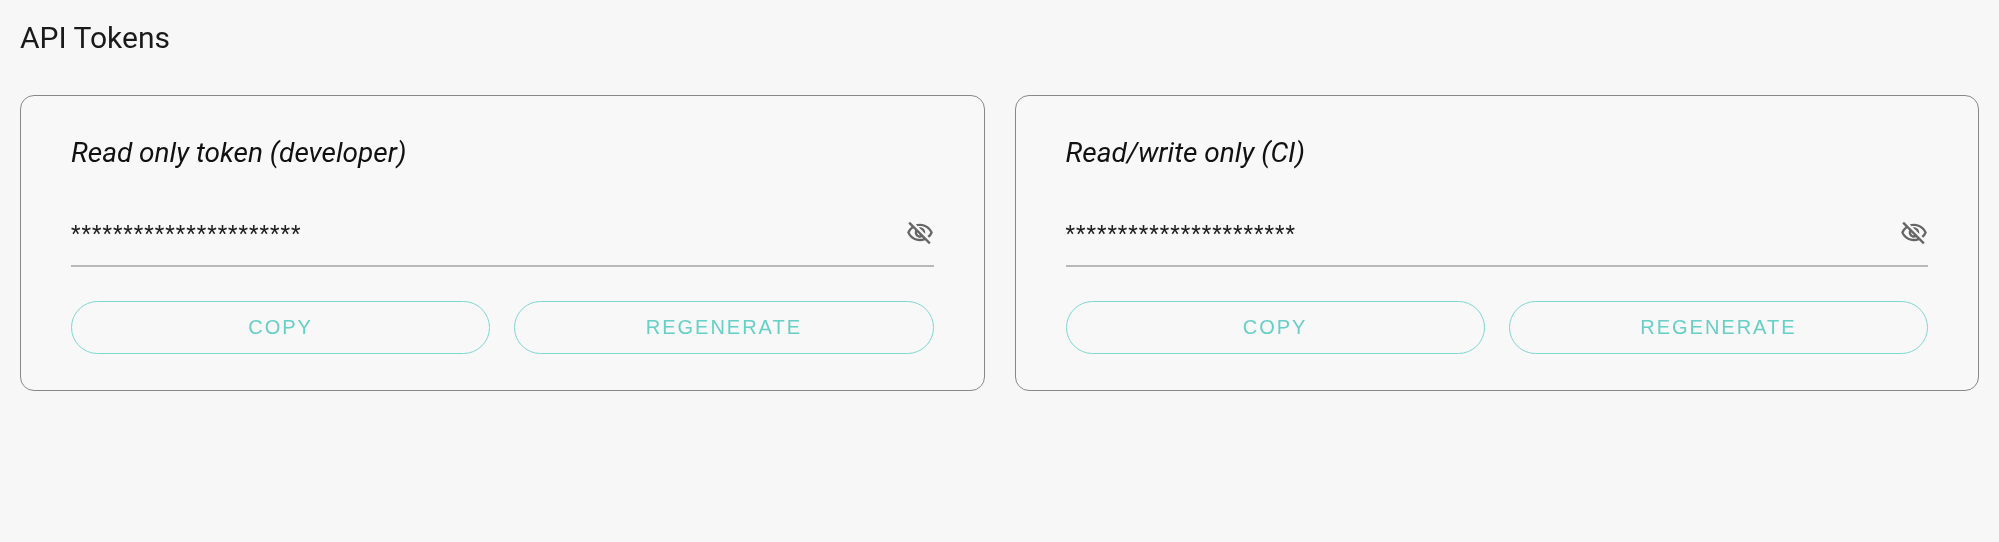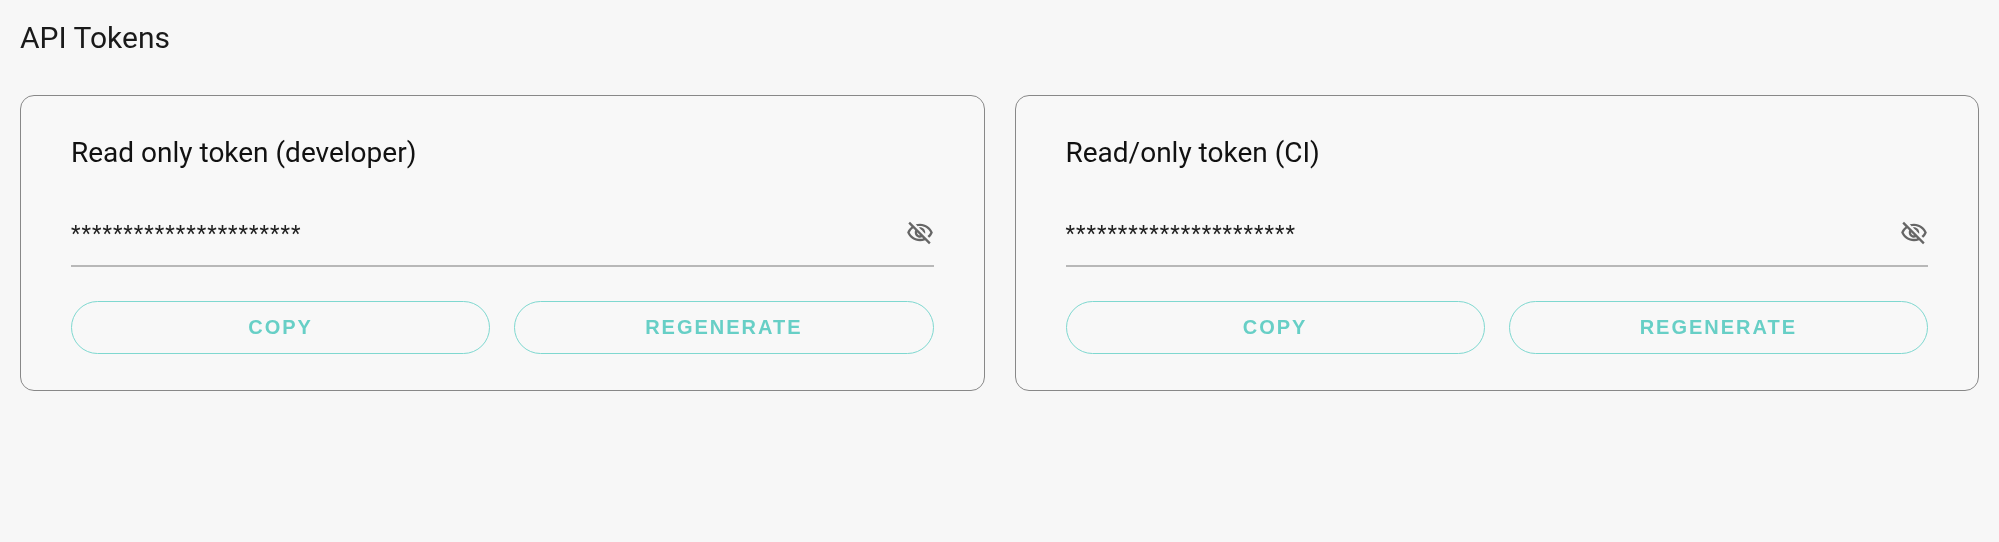--- a/index.html
+++ b/index.html
@@ -28,20 +28,21 @@
       border: 1px solid #888;
       border-radius: 14px;
       padding: 40px 50px 36px 50px;
       background: #f8f8f8;
     }
     .card-title {
       font-size: 28px;
       font-weight: 400;
       color: #111;
       margin-bottom: 50px;
+      font-style: italic;
     }
     .token-field {
       display: flex;
       align-items: center;
       justify-content: space-between;
       border-bottom: 2px solid #b8b8b8;
       padding-bottom: 18px;
       margin-bottom: 34px;
     }
     .token-value {
@@ -67,21 +68,21 @@
       flex: 1;
       border: 1.5px solid #7fd8d0;
       background: transparent;
       color: #67cfc6;
       font-size: 20px;
       letter-spacing: 2px;
       padding: 14px 0;
       border-radius: 999px;
       cursor: pointer;
       text-align: center;
-      font-weight: 700;
+      font-weight: 400;
     }
   </style>
 </head>
 <body>
 
 <h1 class="page-title">API Tokens</h1>
 
 <div class="cards-row">
 
   <div class="card">
@@ -94,21 +95,21 @@
         </svg>
       </span>
     </div>
     <div class="button-row">
       <button class="btn">COPY</button>
       <button class="btn">REGENERATE</button>
     </div>
   </div>
 
   <div class="card">
-    <div class="card-title">Read/only token (CI)</div>
+    <div class="card-title">Read/write only (CI)</div>
     <div class="token-field">
       <span class="token-value">**********************</span>
       <span class="visibility-icon">
         <svg viewBox="0 0 24 24" fill="currentColor">
           <path d="M12 6c3.79 0 7.17 2.13 8.82 5.5-.59 1.22-1.42 2.27-2.41 3.12l1.41 1.41c1.39-1.23 2.49-2.77 3.18-4.53C21.27 7.11 17 4 12 4c-1.27 0-2.49.2-3.64.57l1.65 1.65C10.66 6.09 11.32 6 12 6zm-1.07 1.14L13 9.21c.57.25 1.03.71 1.28 1.28l2.07 2.07c.08-.34.14-.7.14-1.07C16.5 9.01 14.48 7 12 7c-.37 0-.72.05-1.07.14zM2.01 3.87l2.68 2.68C3.06 7.83 1.77 9.53 1 11.5 2.73 15.89 7 19 12 19c1.52 0 2.98-.29 4.32-.82l3.42 3.42 1.41-1.41L3.42 2.45 2.01 3.87zm7.5 7.5l2.61 2.61c-.04.01-.08.02-.12.02-1.38 0-2.5-1.12-2.5-2.5 0-.05.01-.08.01-.13zm-3.4-3.4l1.75 1.75c-.23.55-.36 1.15-.36 1.78 0 2.48 2.02 4.5 4.5 4.5.63 0 1.23-.13 1.77-.36l.98.98c-.88.24-1.8.38-2.75.38-3.79 0-7.17-2.13-8.82-5.5.7-1.43 1.72-2.61 2.93-3.53z"></path>
         </svg>
       </span>
     </div>
     <div class="button-row">
       <button class="btn">COPY</button>

